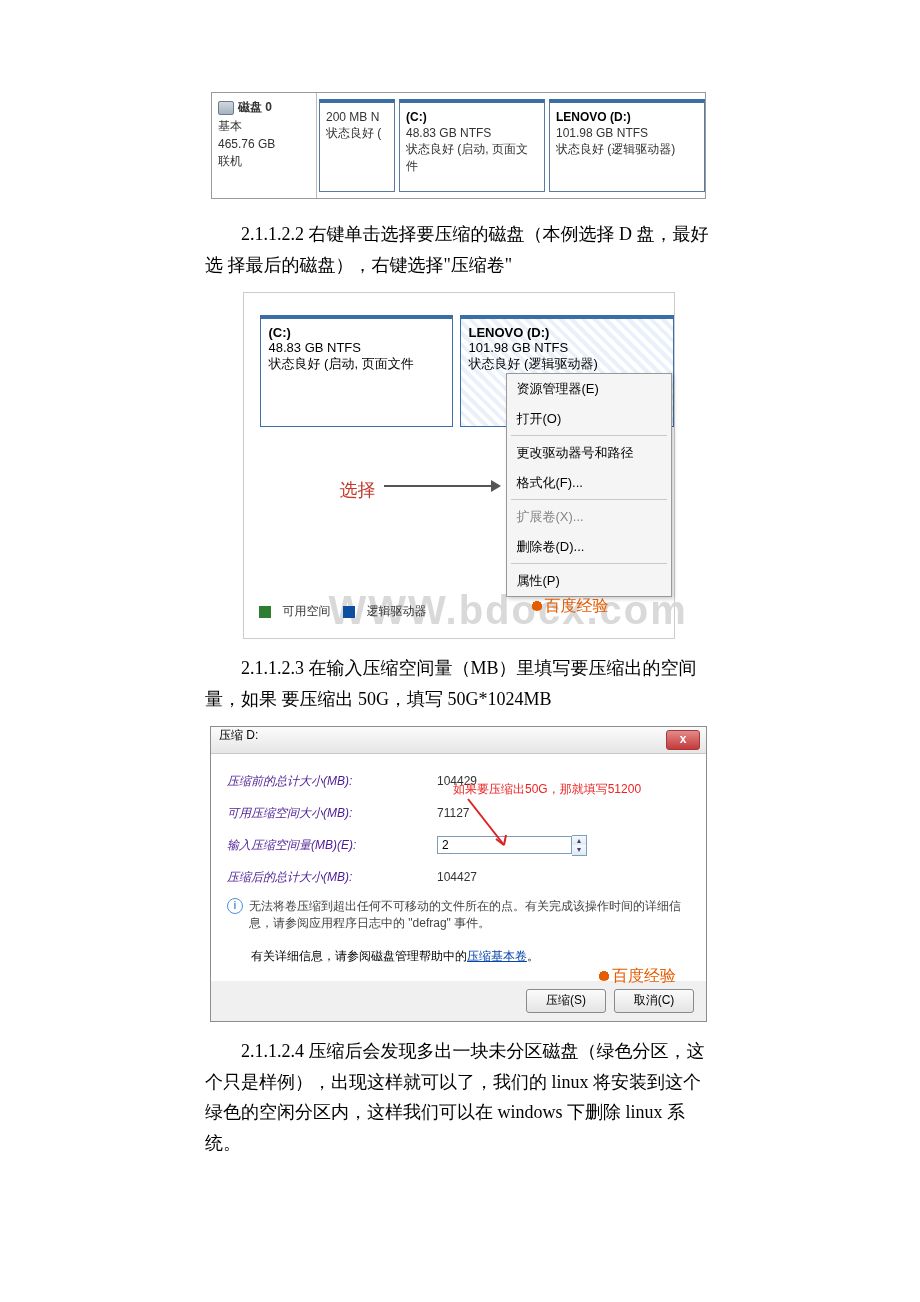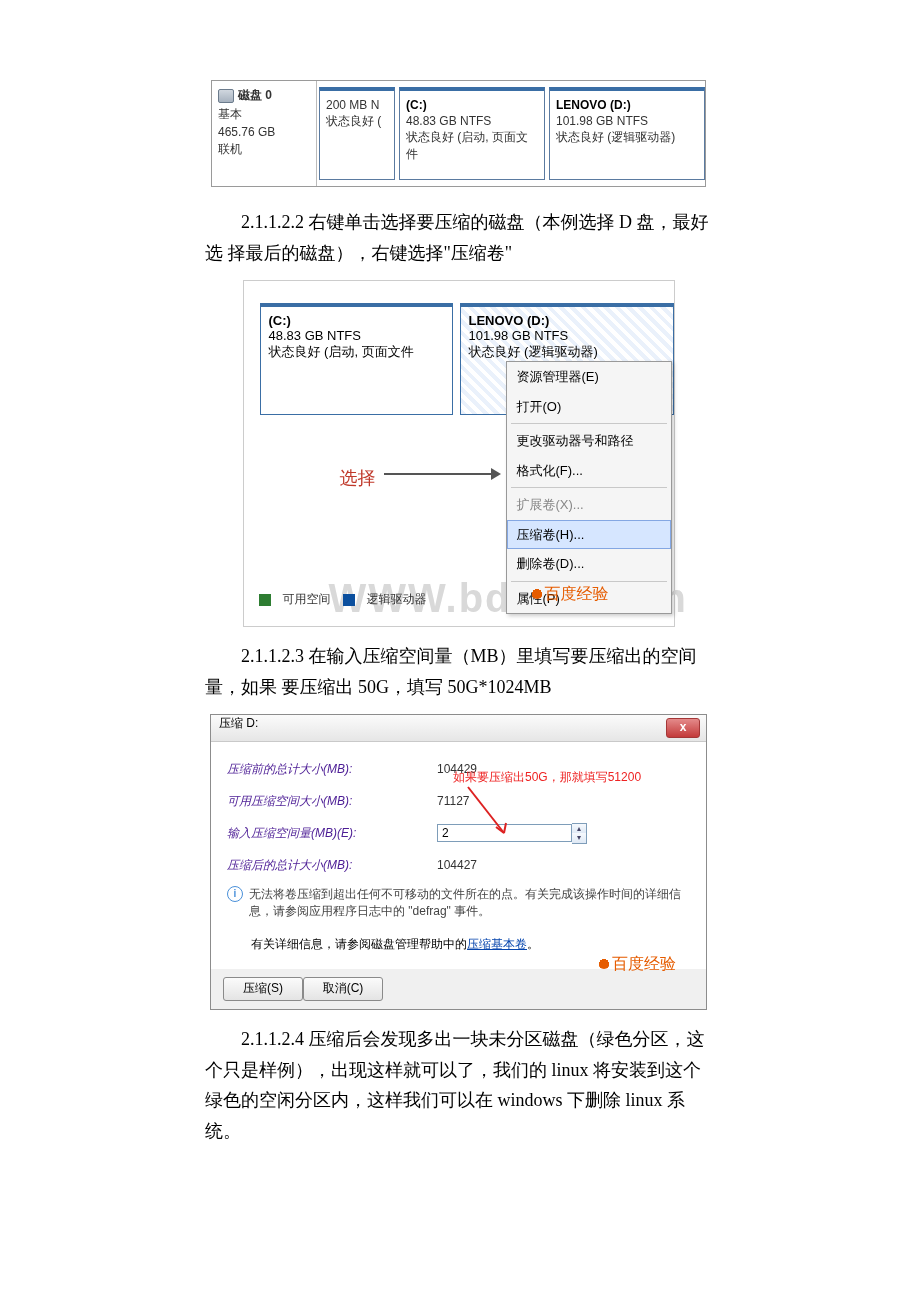--- a/index.html
+++ b/index.html
@@ -5,21 +5,21 @@
   body {
     margin: 0;
     padding: 0;
     background: #fff;
     font-family: "SimSun", "宋体", serif;
     color: #000;
     font-size: 16px;
   }
   .page {
     width: 764px;
-    margin: 0 auto;
+    margin: 12px auto;
     padding: 80px 40px 60px 37px;
     box-sizing: border-box;
   }
   .para {
     margin: 10px 90px 12px 90px;
     line-height: 1.7;
     font-size: 18px;
     text-indent: 2em;
   }
   
@@ -200,21 +200,21 @@
   .dlg-link { color: #0645ad; text-decoration: underline; }
   .dlg-callout {
     position: absolute; left: 242px; top: 54px;
     color: #e22; font-size: 12px;
     font-family: "Microsoft YaHei", sans-serif;
   }
   .dlg-arrow2 {
     position: absolute; left: 255px; top: 70px; width: 40px; height: 44px;
   }
   .dlg-arrow2 svg { position: absolute; left: 0; top: 0; overflow: visible; }
-  .dlg-buttons { display: flex; gap: 0; padding: 8px 12px; }
+  .dlg-buttons { display: flex; justify-content: flex-end; gap: 8px; padding: 8px 12px; }
   .dlg-btn {
     min-width: 78px; height: 22px;
     border: 1px solid #8a8a8a; border-radius: 3px;
     background: linear-gradient(#fbfbfb,#e4e4e4);
     font-size: 12px;
     display: flex; align-items: center; justify-content: center;
     gap: 0;
   }
   .baidu2 { right: 30px; bottom: 34px; }
   .hd-icon {
@@ -280,21 +280,20 @@
     <div class="ctx-arrow"></div>
 
     <div class="ctx-menu">
       <div class="ctx-item">资源管理器(E)</div>
       <div class="ctx-item">打开(O)</div>
       <div class="ctx-sep"></div>
       <div class="ctx-item">更改驱动器号和路径</div>
       <div class="ctx-item">格式化(F)...</div>
       <div class="ctx-sep"></div>
       <div class="ctx-item disabled">扩展卷(X)...</div>
-      <div class="ctx-item hover">压缩卷(H)...</div>
       <div class="ctx-item">删除卷(D)...</div>
       <div class="ctx-sep"></div>
       <div class="ctx-item">属性(P)</div>
     </div>
 
     <div class="ctx-legend">
       <span class="sw sw-green"></span>
       <span>可用空间</span>
       <span class="sw sw-blue"></span>
       <span>逻辑驱动器</span>

